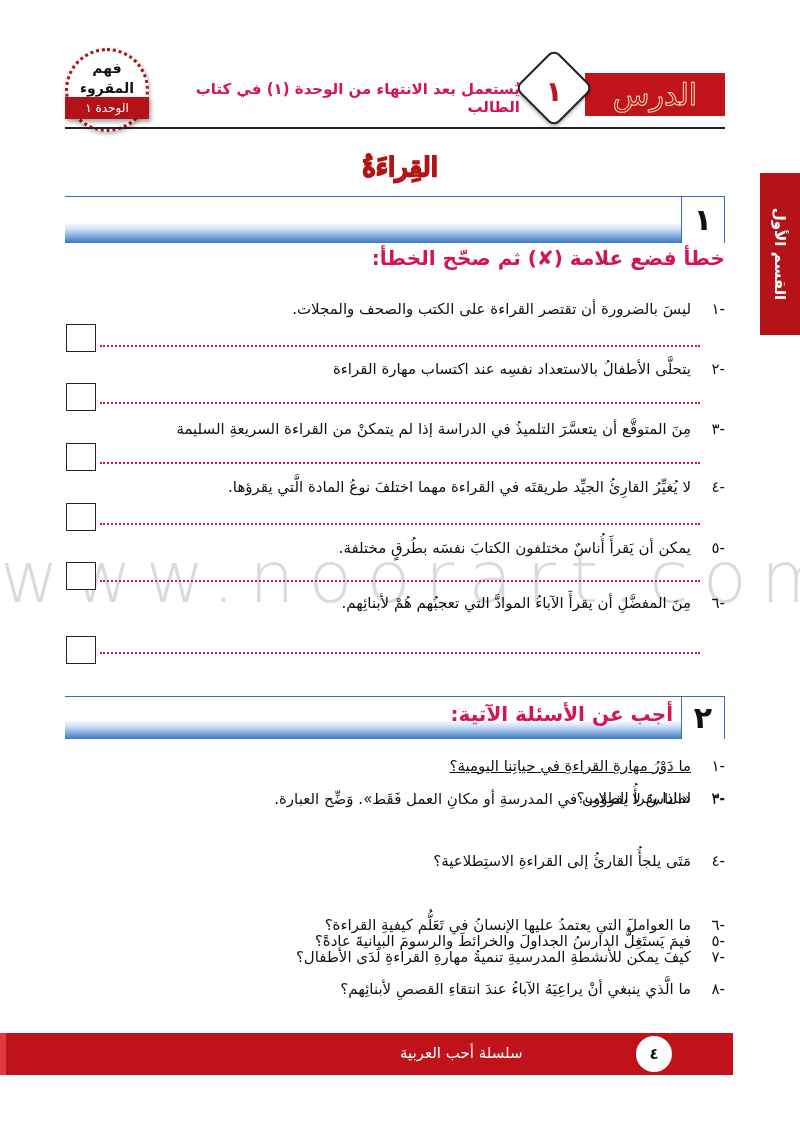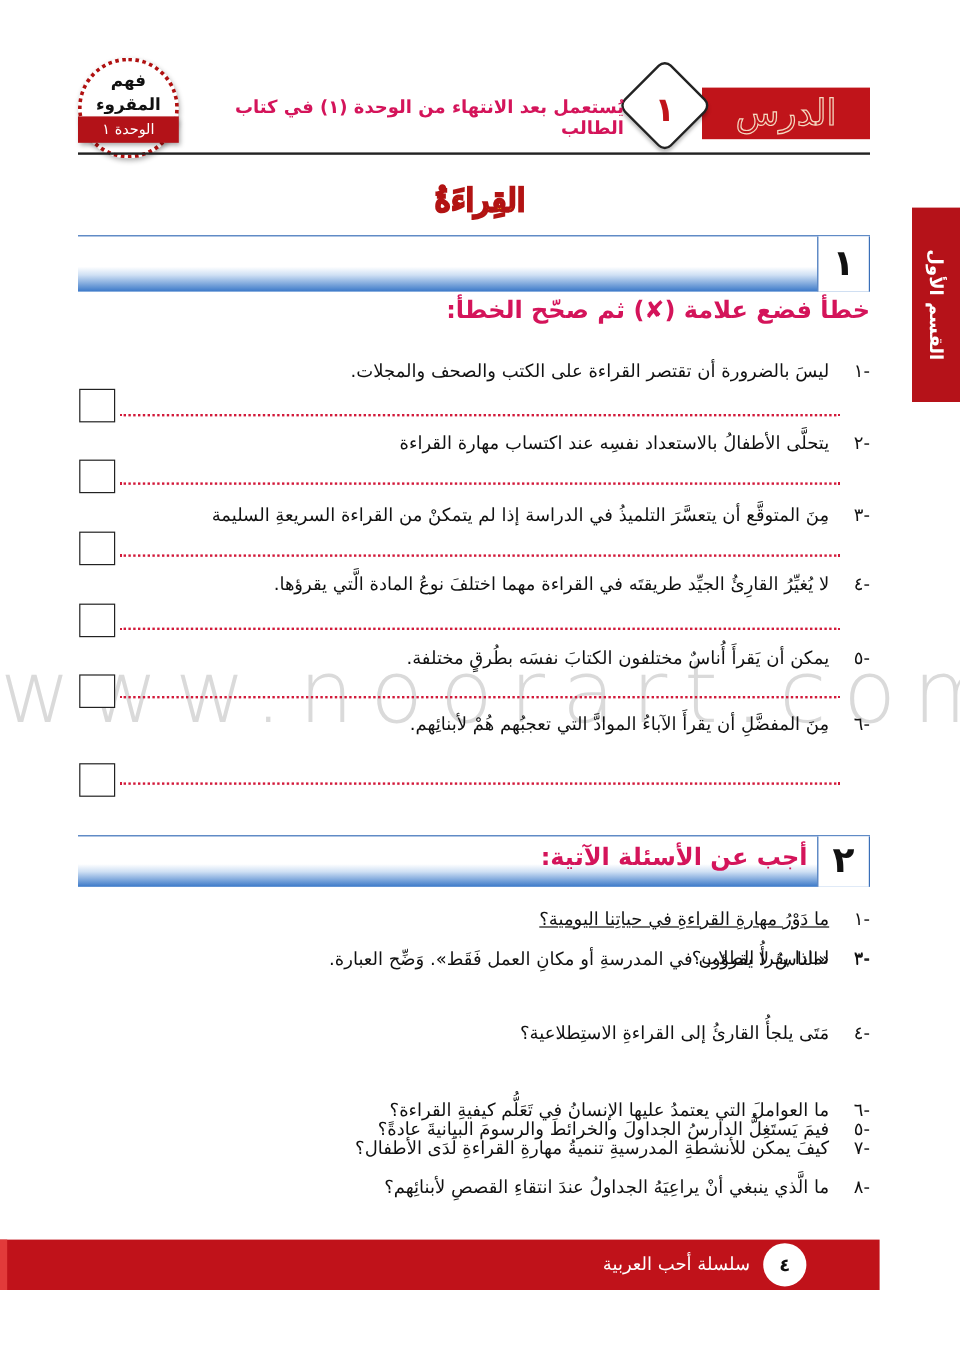--- a/index.html
+++ b/index.html
@@ -118,21 +118,21 @@
   
   .footer-bar {
     left:0; top:1033px; width:727px; height:42px; background:#c0121a;
     border-left:6px solid #e23a3a;
   }
   .footer-circle {
     left:636px; top:1036px; width:36px; height:36px; border-radius:50%;
     background:#fff; text-align:center; line-height:36px; font-size:15px; font-weight:bold;
   }
   .footer-text {
-    left:400px; top:1044px; width:225px; text-align:right; direction:rtl;
+    left:400px; top:1044px; width:225px; text-align:left; direction:rtl;
     color:#fff; font-size:15px;
   }
 </style>
 </head>
 <body>
 
 <div class="abs lesson-banner">الدرس</div>
 <div class="abs lesson-diamond"></div>
 <div class="abs lesson-num">١</div>
 <div class="abs lesson-note">يُستعمل بعد الانتهاء من الوحدة (١) في كتاب الطالب</div>
@@ -183,17 +183,17 @@
   <div class="ex-title two" style="top:5px;">أجب عن الأسئلة الآتية:</div>
 </div>
 
 <div class="abs q" style="top:757px;text-decoration:underline;"><span class="n">-١</span><span>ما دَوْرُ مهارةِ القراءةِ في حياتِنا اليومية؟</span></div>
 <div class="abs q" style="top:789px;"><span class="n">-٢</span><span>لماذا يقرأُ الطلاب؟</span></div>
 <div class="abs q" style="top:790px;"><span class="n">-٣</span><span>«الناسُ لا يقرؤون في المدرسةِ أو مكانِ العمل فَقَط». وَضِّح العبارة.</span></div>
 <div class="abs q" style="top:852px;"><span class="n">-٤</span><span>مَتَى يلجأُ القارئُ إلى القراءةِ الاستِطلاعية؟</span></div>
 <div class="abs q" style="top:884px;margin-top:48px;"><span class="n">-٥</span><span>فيمَ يَستَغِلُّ الدارسُ الجداولَ والخرائطَ والرسومَ البيانيةَ عادةً؟</span></div>
 <div class="abs q" style="top:916px;"><span class="n">-٦</span><span>ما العواملَ التي يعتمدُ عليها الإنسانُ في تَعَلُّم كيفيةِ القراءة؟</span></div>
 <div class="abs q" style="top:948px;"><span class="n">-٧</span><span>كيفَ يمكن للأنشطةِ المدرسيةِ تنميةُ مهارةِ القراءةِ لَدَى الأطفال؟</span></div>
-<div class="abs q" style="top:980px;"><span class="n">-٨</span><span>ما الَّذي ينبغي أنْ يراعِيَهُ الجداولُ عندَ انتقاءِ القصصِ لأبنائِهم؟</span></div>
+<div class="abs q" style="top:980px;"><span class="n">-٨</span><span>ما الَّذي ينبغي أنْ يراعِيَهُ الآباءُ عندَ انتقاءِ القصصِ لأبنائِهم؟</span></div>
 
 <div class="abs footer-bar"></div>
 <div class="abs footer-circle">٤</div>
 <div class="abs footer-text">سلسلة أحب العربية</div>
 
 </body></html>

